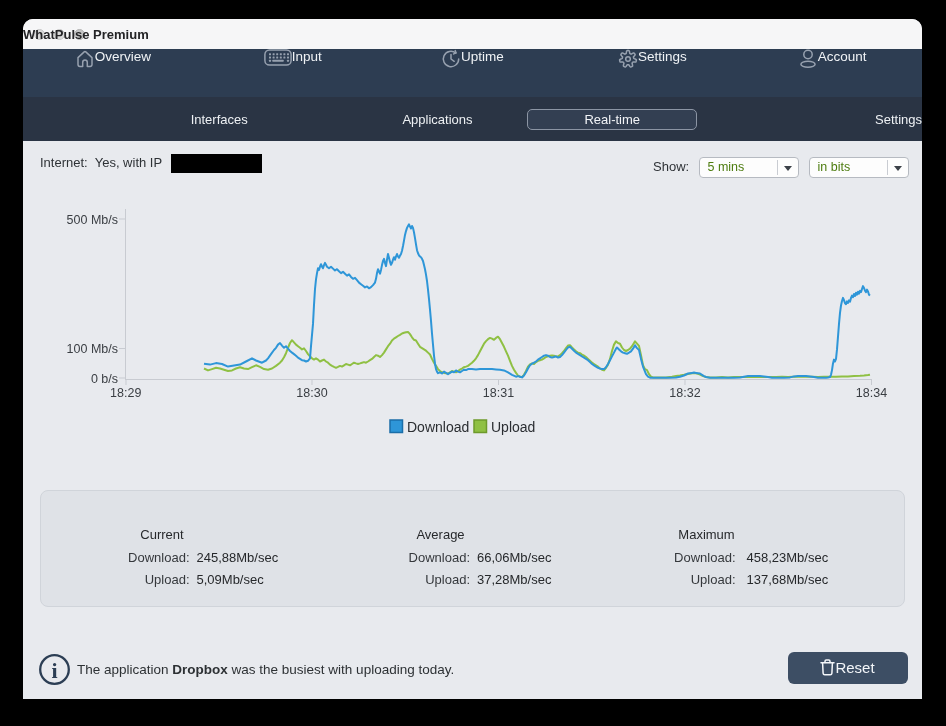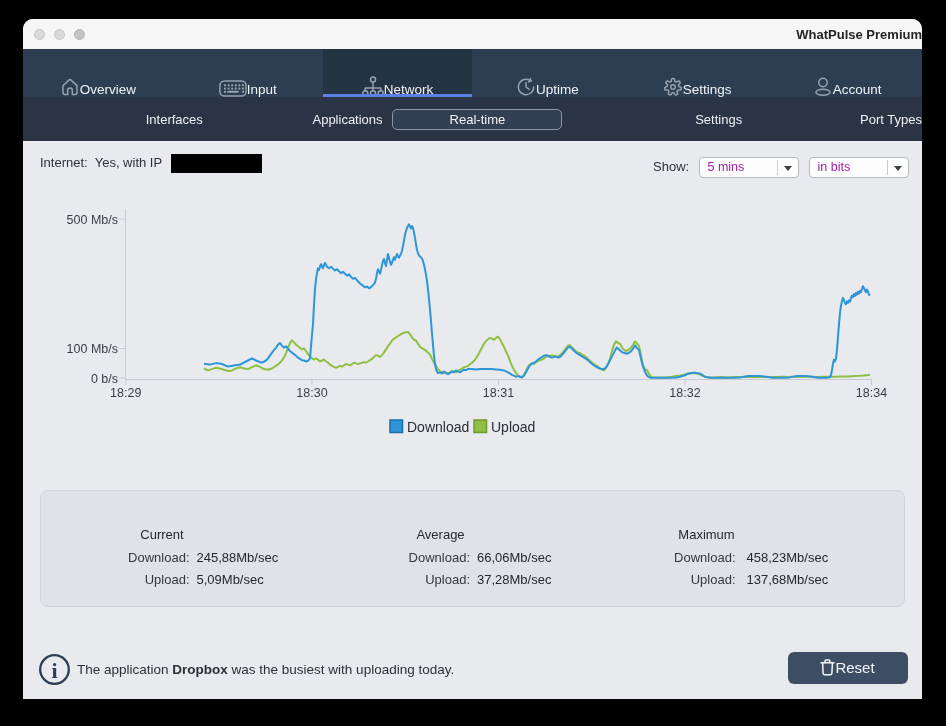--- a/index.html
+++ b/index.html
@@ -1,32 +1,32 @@
 <!DOCTYPE html>
 <html><head><meta charset="utf-8"><style>
 *{margin:0;padding:0;box-sizing:border-box}
 html,body{width:946px;height:726px;background:#000;font-family:"Liberation Sans",sans-serif;overflow:hidden}
 #win{position:absolute;left:23px;top:19px;width:899px;height:680px;background:#e8eaee;border-radius:10px 10px 0 0;overflow:hidden}
 #titlebar{position:absolute;left:0;top:0;width:899px;height:30px;background:#f6f6f7}
 .tl{position:absolute;top:9.5px;width:11px;height:11px;border-radius:50%}
-#title{position:absolute;left:0;top:0;width:899px;height:30px;line-height:31px;text-align:right;font-size:13px;font-weight:bold;color:#242426}
+#title{position:absolute;left:0;top:0;width:899px;height:30px;line-height:31px;text-align:left;font-size:13px;font-weight:bold;color:#242426}
 #nav{position:absolute;left:0;top:30px;width:899px;height:48px;background:#2d3d52;display:flex}
-.tab{flex:1;display:flex;align-items:flex-end;justify-content:center;position:relative}
+.tab{flex:1;display:flex;align-items:flex-start;justify-content:center;position:relative}
 .tab span{color:#f0f3f6;font-size:13.5px}
 .tab.sel{background:#253443}
 .tab.sel:after{content:"";position:absolute;left:0;bottom:0;width:100%;height:3px;background:#5b80e8}
 #subnav{position:absolute;left:0;top:78px;width:899px;height:44px;background:#2a3444;display:flex}
 .scell{flex:1;display:flex;align-items:center;justify-content:flex-end}
 .scell span{color:#eef1f4;font-size:13px}
 .pill{width:170px;height:21px;line-height:19px;text-align:center;border:1px solid #8c95a4;border-radius:5px;background:#333f52;color:#f2f4f7;font-size:13px}
 .ico{stroke:#97a1af;fill:none;stroke-width:1.5;stroke-linecap:round;stroke-linejoin:round}
 #internet{position:absolute;left:17px;top:136px;font-size:13px;color:#2e3236}
 #redact{position:absolute;left:147.5px;top:135px;width:91.5px;height:18.5px;background:#000}
 #showlab{position:absolute;left:630px;top:140px;font-size:13px;color:#2e3236}
-.combo{position:absolute;top:138px;width:100.5px;height:20.5px;background:#fdfdfd;border:1px solid #b6bac1;border-radius:4px;font-size:12.5px;color:#a21caf;line-height:18.5px;padding-left:8px}
+.combo{position:absolute;top:138px;width:100.5px;height:20.5px;background:#fdfdfd;border:1px solid #b6bac1;border-radius:4px;font-size:12.5px;color:#4d7c0f;line-height:18.5px;padding-left:8px}
 .combo .sep{position:absolute;right:20px;top:2px;bottom:2px;width:1px;background:#c9ccd2}
 .combo .arr{position:absolute;right:6px;top:8px;width:0;height:0;border-left:4.5px solid transparent;border-right:4.5px solid transparent;border-top:5px solid #3c4148}
 #statsbox{position:absolute;left:17px;top:471px;width:865px;height:117px;background:#dfe2e7;border:1px solid #d0d4da;border-radius:8px}
 .sh{position:absolute;top:508px;font-size:13px;font-weight:normal;color:#27292c;transform:translateX(-50%)}
 .srow{position:absolute;font-size:13px;color:#35383c;height:16px;line-height:16px}
 .sval{position:absolute;font-size:13px;color:#26282b;height:16px;line-height:16px}
 #btext{position:absolute;left:54px;top:643px;font-size:13.5px;color:#2d3134}
 #reset{position:absolute;left:764.5px;top:632.5px;width:120px;height:32.5px;background:#3d4e64;border-radius:6px;display:flex;align-items:center;justify-content:center;gap:0}
 #reset span{color:#f4f6f9;font-size:15px}
 </style></head><body>
@@ -86,30 +86,20 @@
             <rect x="15.8" y="7.5" width="2" height="2" rx="0.5"></rect>
             <rect x="19.4" y="7.5" width="2" height="2" rx="0.5"></rect>
             <rect x="23" y="7.5" width="2" height="2" rx="0.5"></rect>
             <rect x="5" y="10.8" width="2" height="2" rx="0.5"></rect>
             <rect x="8.4" y="10.8" width="11.2" height="2" rx="0.5"></rect>
             <rect x="23" y="10.8" width="2" height="2" rx="0.5"></rect>
           </g>
         </svg>
         <span>Input</span>
       </div>
-  <div class="tab sel">
-        <svg class="ico" width="22" height="21" viewBox="0 0 22 21">
-          <circle cx="11" cy="3.6" r="2.5"></circle>
-          <circle cx="3.3" cy="17.3" r="2.5"></circle>
-          <circle cx="11" cy="17.3" r="2.5"></circle>
-          <circle cx="18.7" cy="17.3" r="2.5"></circle>
-          <path d="M11,6.1 V12 M3.3,12 H18.7 M3.3,12 V14.8 M11,12 V14.8 M18.7,12 V14.8"></path>
-        </svg>
-        <span>Network</span>
-      </div>
   <div class="tab">
         <svg class="ico" width="20" height="20" viewBox="0 0 20 20">
           <path d="M14.8,3.9 A7.7,7.7 0 1 0 17.7,10"></path>
           <path d="M10,5.6 V10 L13.2,12.3"></path>
           <path d="M14.2,1.6 L15.1,4.1 L12.6,4.9" fill="none"></path>
         </svg>
         <span>Uptime</span>
       </div>
   <div class="tab">
         <svg class="ico" width="20" height="20" viewBox="0 0 20 20">
@@ -131,23 +121,20 @@
         <span>Interfaces</span>
       </div>
   <div class="scell">
         <span>Applications</span>
       </div>
   <div class="scell">
         <div class="pill">Real-time</div>
       </div>
   <div class="scell">
         <span>Settings</span>
-      </div>
-  <div class="scell">
-        <span>Port Types</span>
       </div>
  </div>
  <div id="internet">Internet:&nbsp; Yes, with IP</div>
  <div id="redact"></div>
  <div id="showlab">Show:</div>
  <div class="combo" style="left:675.5px">5 mins<div class="sep"></div><div class="arr"></div></div>
  <div class="combo" style="left:785.5px">in bits<div class="sep"></div><div class="arr"></div></div>
  <div id="statsbox"></div>
  <div class="sh" style="left:139px">Current</div>
  <div class="sh" style="left:417.5px">Average</div>

